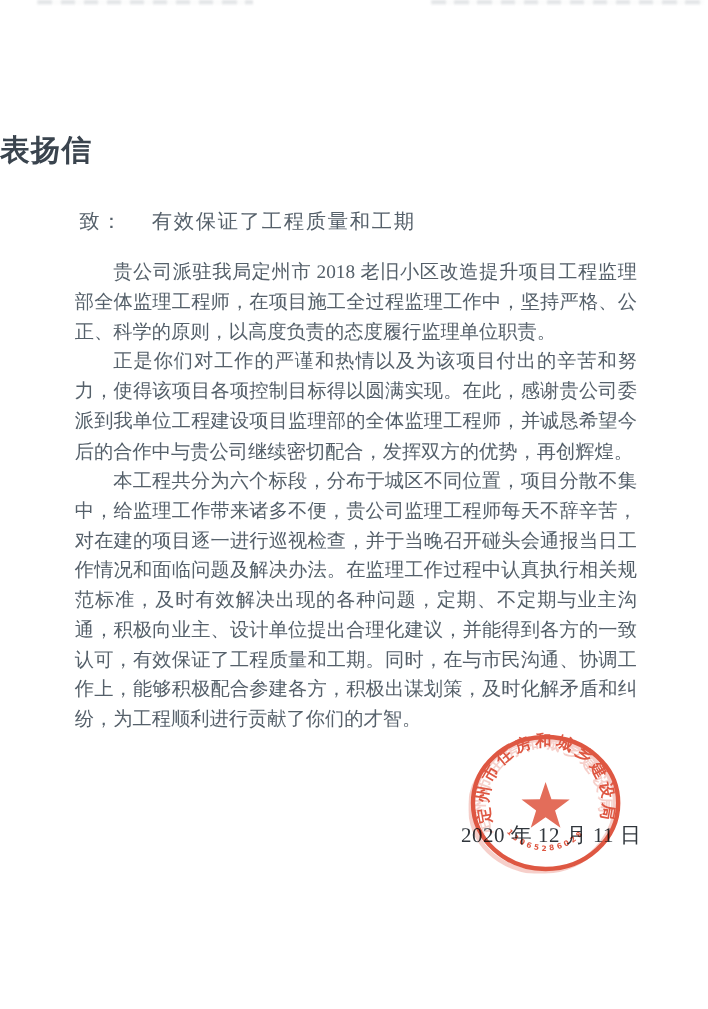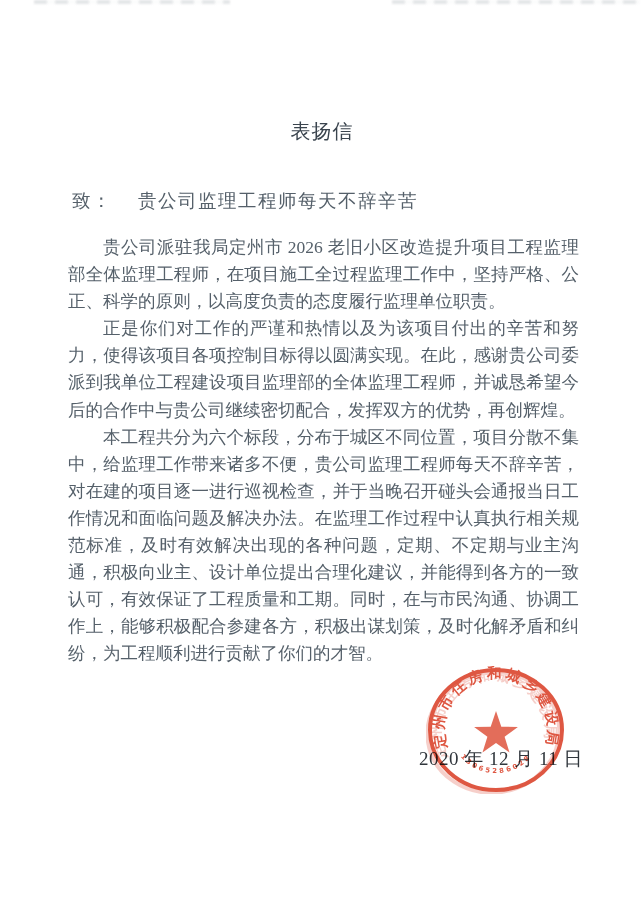--- a/index.html
+++ b/index.html
@@ -32,23 +32,23 @@
   }
   .scan-artifact.left  { left: 34px;  width: 196px; }
   .scan-artifact.right { left: 392px; width: 248px; }
 
   .title {
     position: absolute;
     top: 118px;
     left: 0;
     width: 100%;
     margin: 0;
-    text-align: center;
-    font-size: 20px;
-    font-weight: 400;
+    text-align: left;
+    font-size: 27px;
+    font-weight: 700;
     letter-spacing: 1px;
     color: var(--title-ink);
   }
 
   .salutation {
     position: absolute;
     top: 188px;
     left: 72px;
     font-size: 18.5px;
     color: var(--ink);
@@ -113,25 +113,25 @@
 </style>
 </head>
 <body>
 
 <div class="scan-artifact left"></div>
 <div class="scan-artifact right"></div>
 
 <h1 class="title">表扬信</h1>
 
 <div class="salutation">
-  <span class="label">致：</span><span>贵公司监理工程师每天不辞辛苦</span>
+  <span class="label">致：</span><span>有效保证了工程质量和工期</span>
 </div>
 
 <div class="body-text">
-  <p>贵公司派驻我局定州市 2026 老旧小区改造提升项目工程监理部全体监理工程师，在项目施工全过程监理工作中，坚持严格、公正、科学的原则，以高度负责的态度履行监理单位职责。</p>
+  <p>贵公司派驻我局定州市 2018 老旧小区改造提升项目工程监理部全体监理工程师，在项目施工全过程监理工作中，坚持严格、公正、科学的原则，以高度负责的态度履行监理单位职责。</p>
   <p>正是你们对工作的严谨和热情以及为该项目付出的辛苦和努力，使得该项目各项控制目标得以圆满实现。在此，感谢贵公司委派到我单位工程建设项目监理部的全体监理工程师，并诚恳希望今后的合作中与贵公司继续密切配合，发挥双方的优势，再创辉煌。</p>
   <p>本工程共分为六个标段，分布于城区不同位置，项目分散不集中，给监理工作带来诸多不便，贵公司监理工程师每天不辞辛苦，对在建的项目逐一进行巡视检查，并于当晚召开碰头会通报当日工作情况和面临问题及解决办法。在监理工作过程中认真执行相关规范标准，及时有效解决出现的各种问题，定期、不定期与业主沟通，积极向业主、设计单位提出合理化建议，并能得到各方的一致认可，有效保证了工程质量和工期。同时，在与市民沟通、协调工作上，能够积极配合参建各方，积极出谋划策，及时化解矛盾和纠纷，为工程顺利进行贡献了你们的才智。</p>
 </div>
 
 <svg class="seal" viewBox="0 0 140 128" aria-hidden="true">
   <defs>
     <path id="sealArcTop" d="M 25,90 A 52,52 0 1 1 115,90" fill="none"></path>
     <path id="sealArcBottom" d="M 30,84 A 46,46 0 0 0 110,84" fill="none"></path>
   </defs>
 

